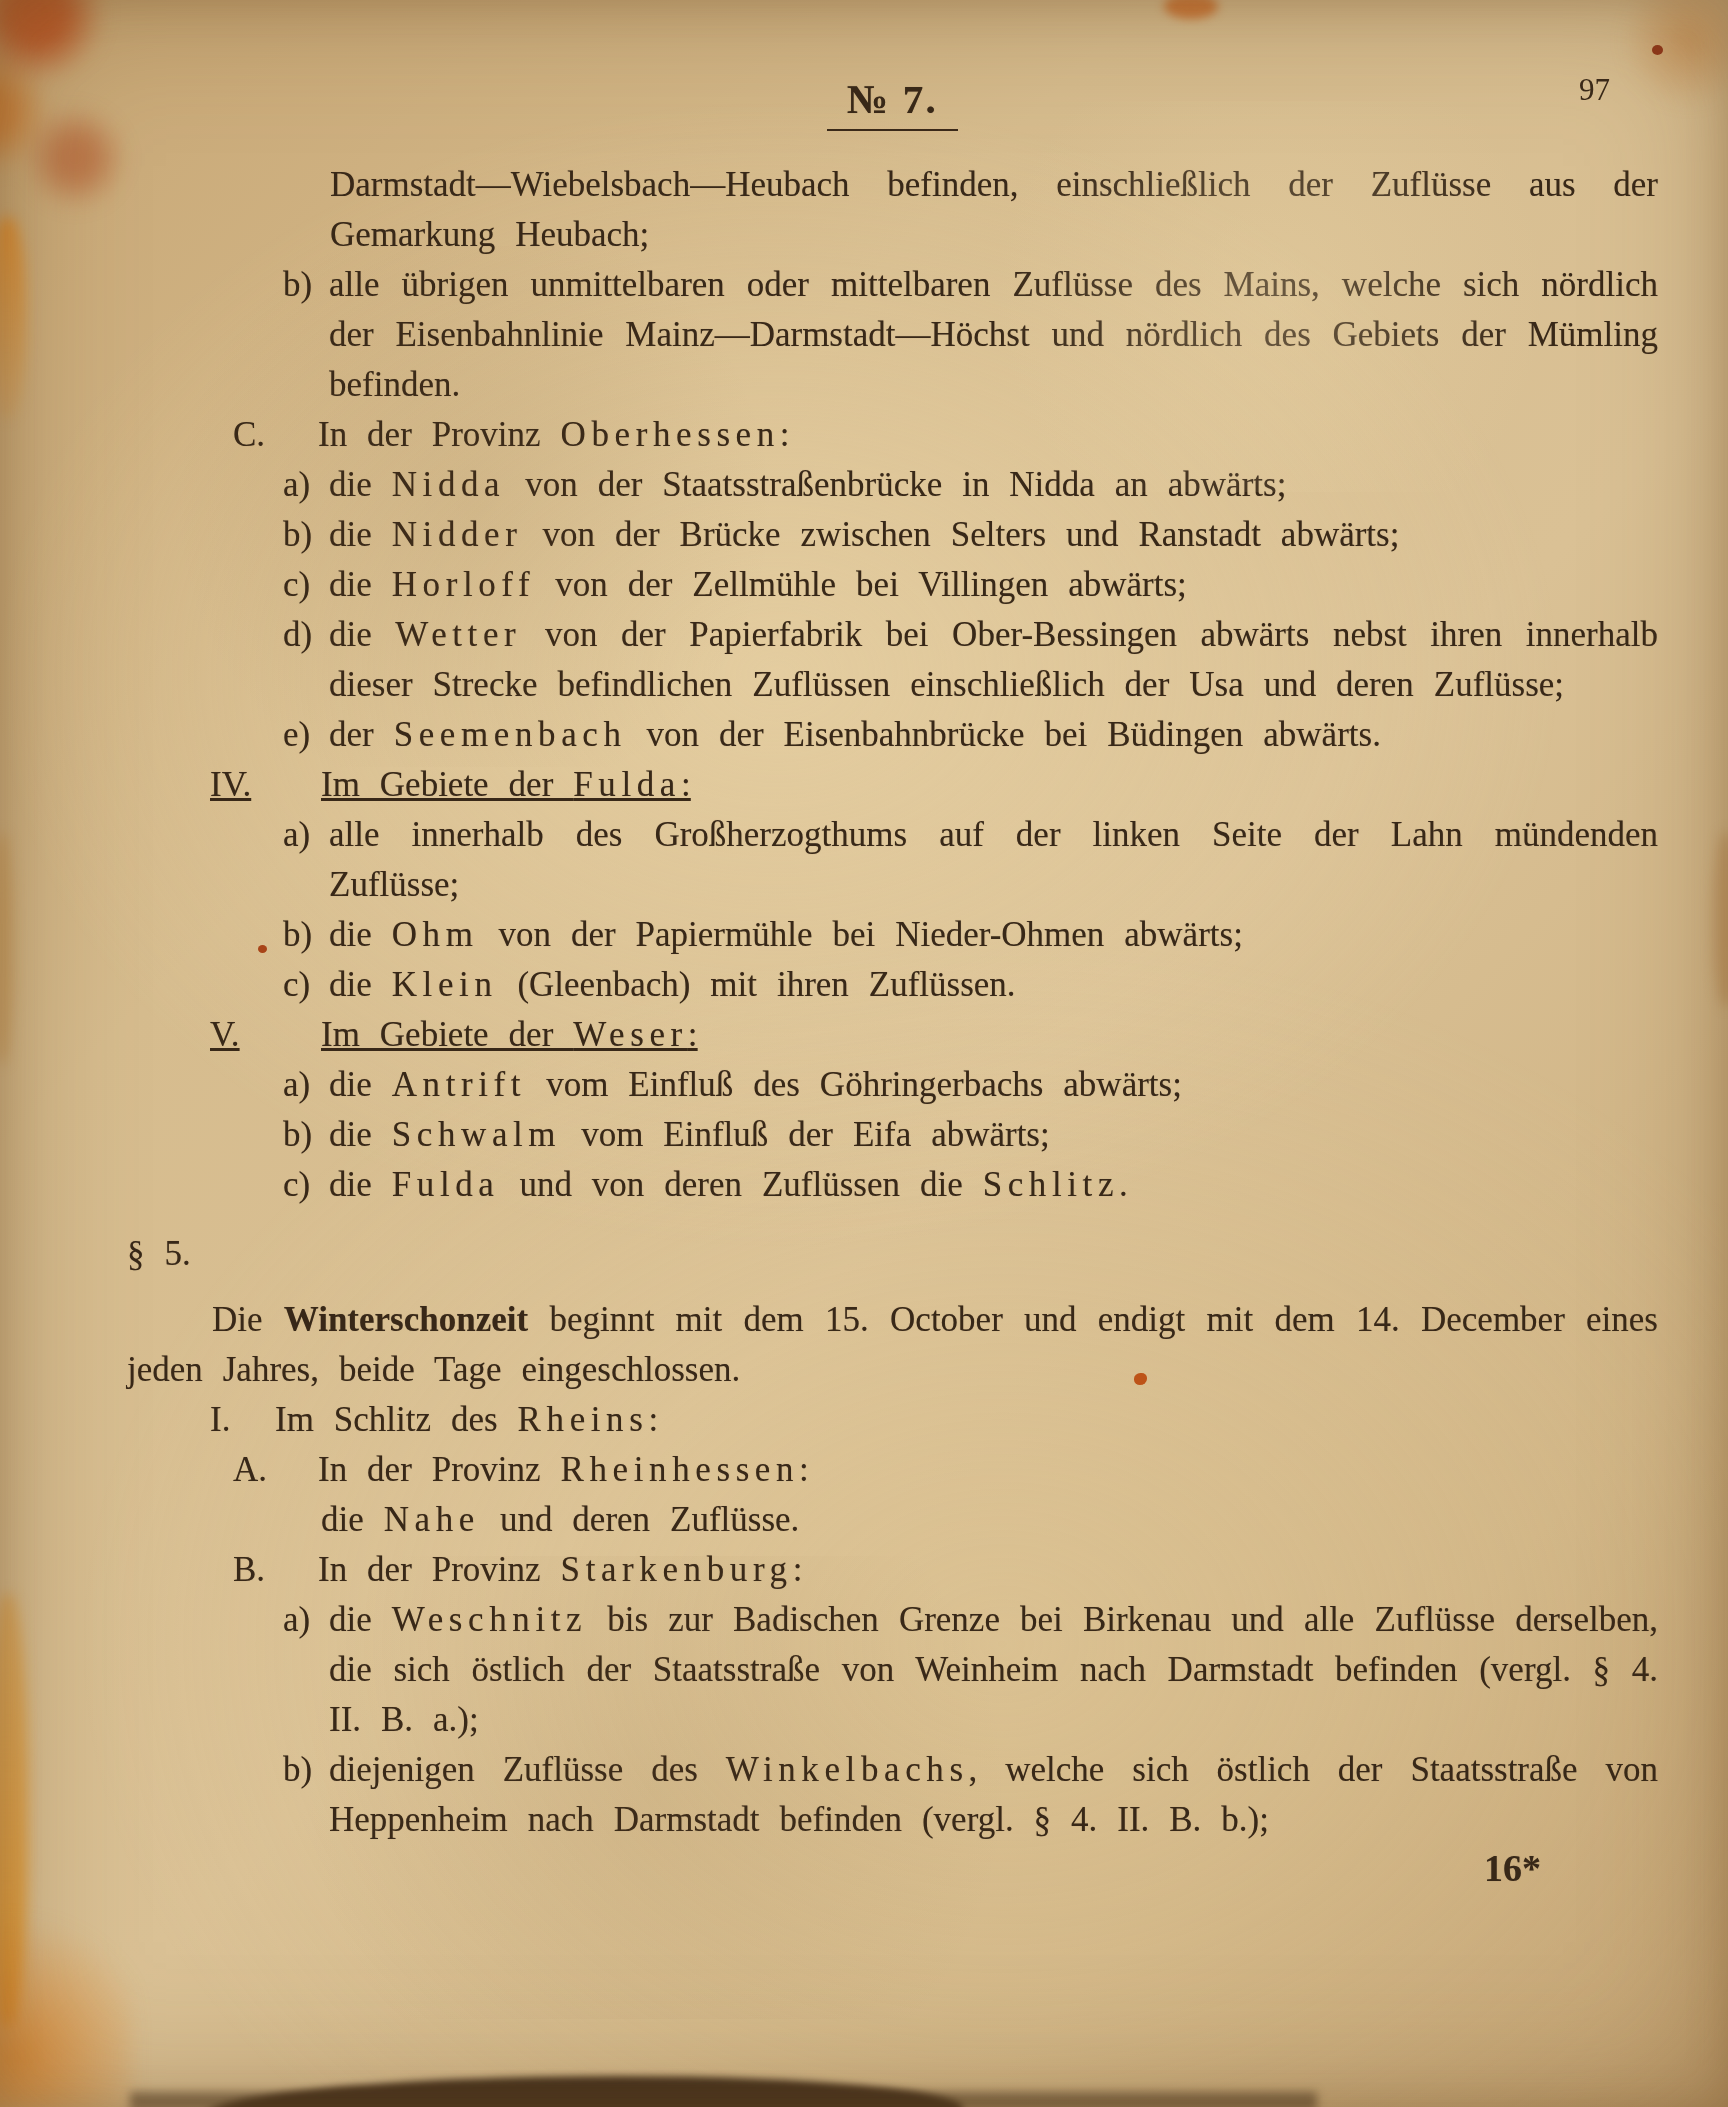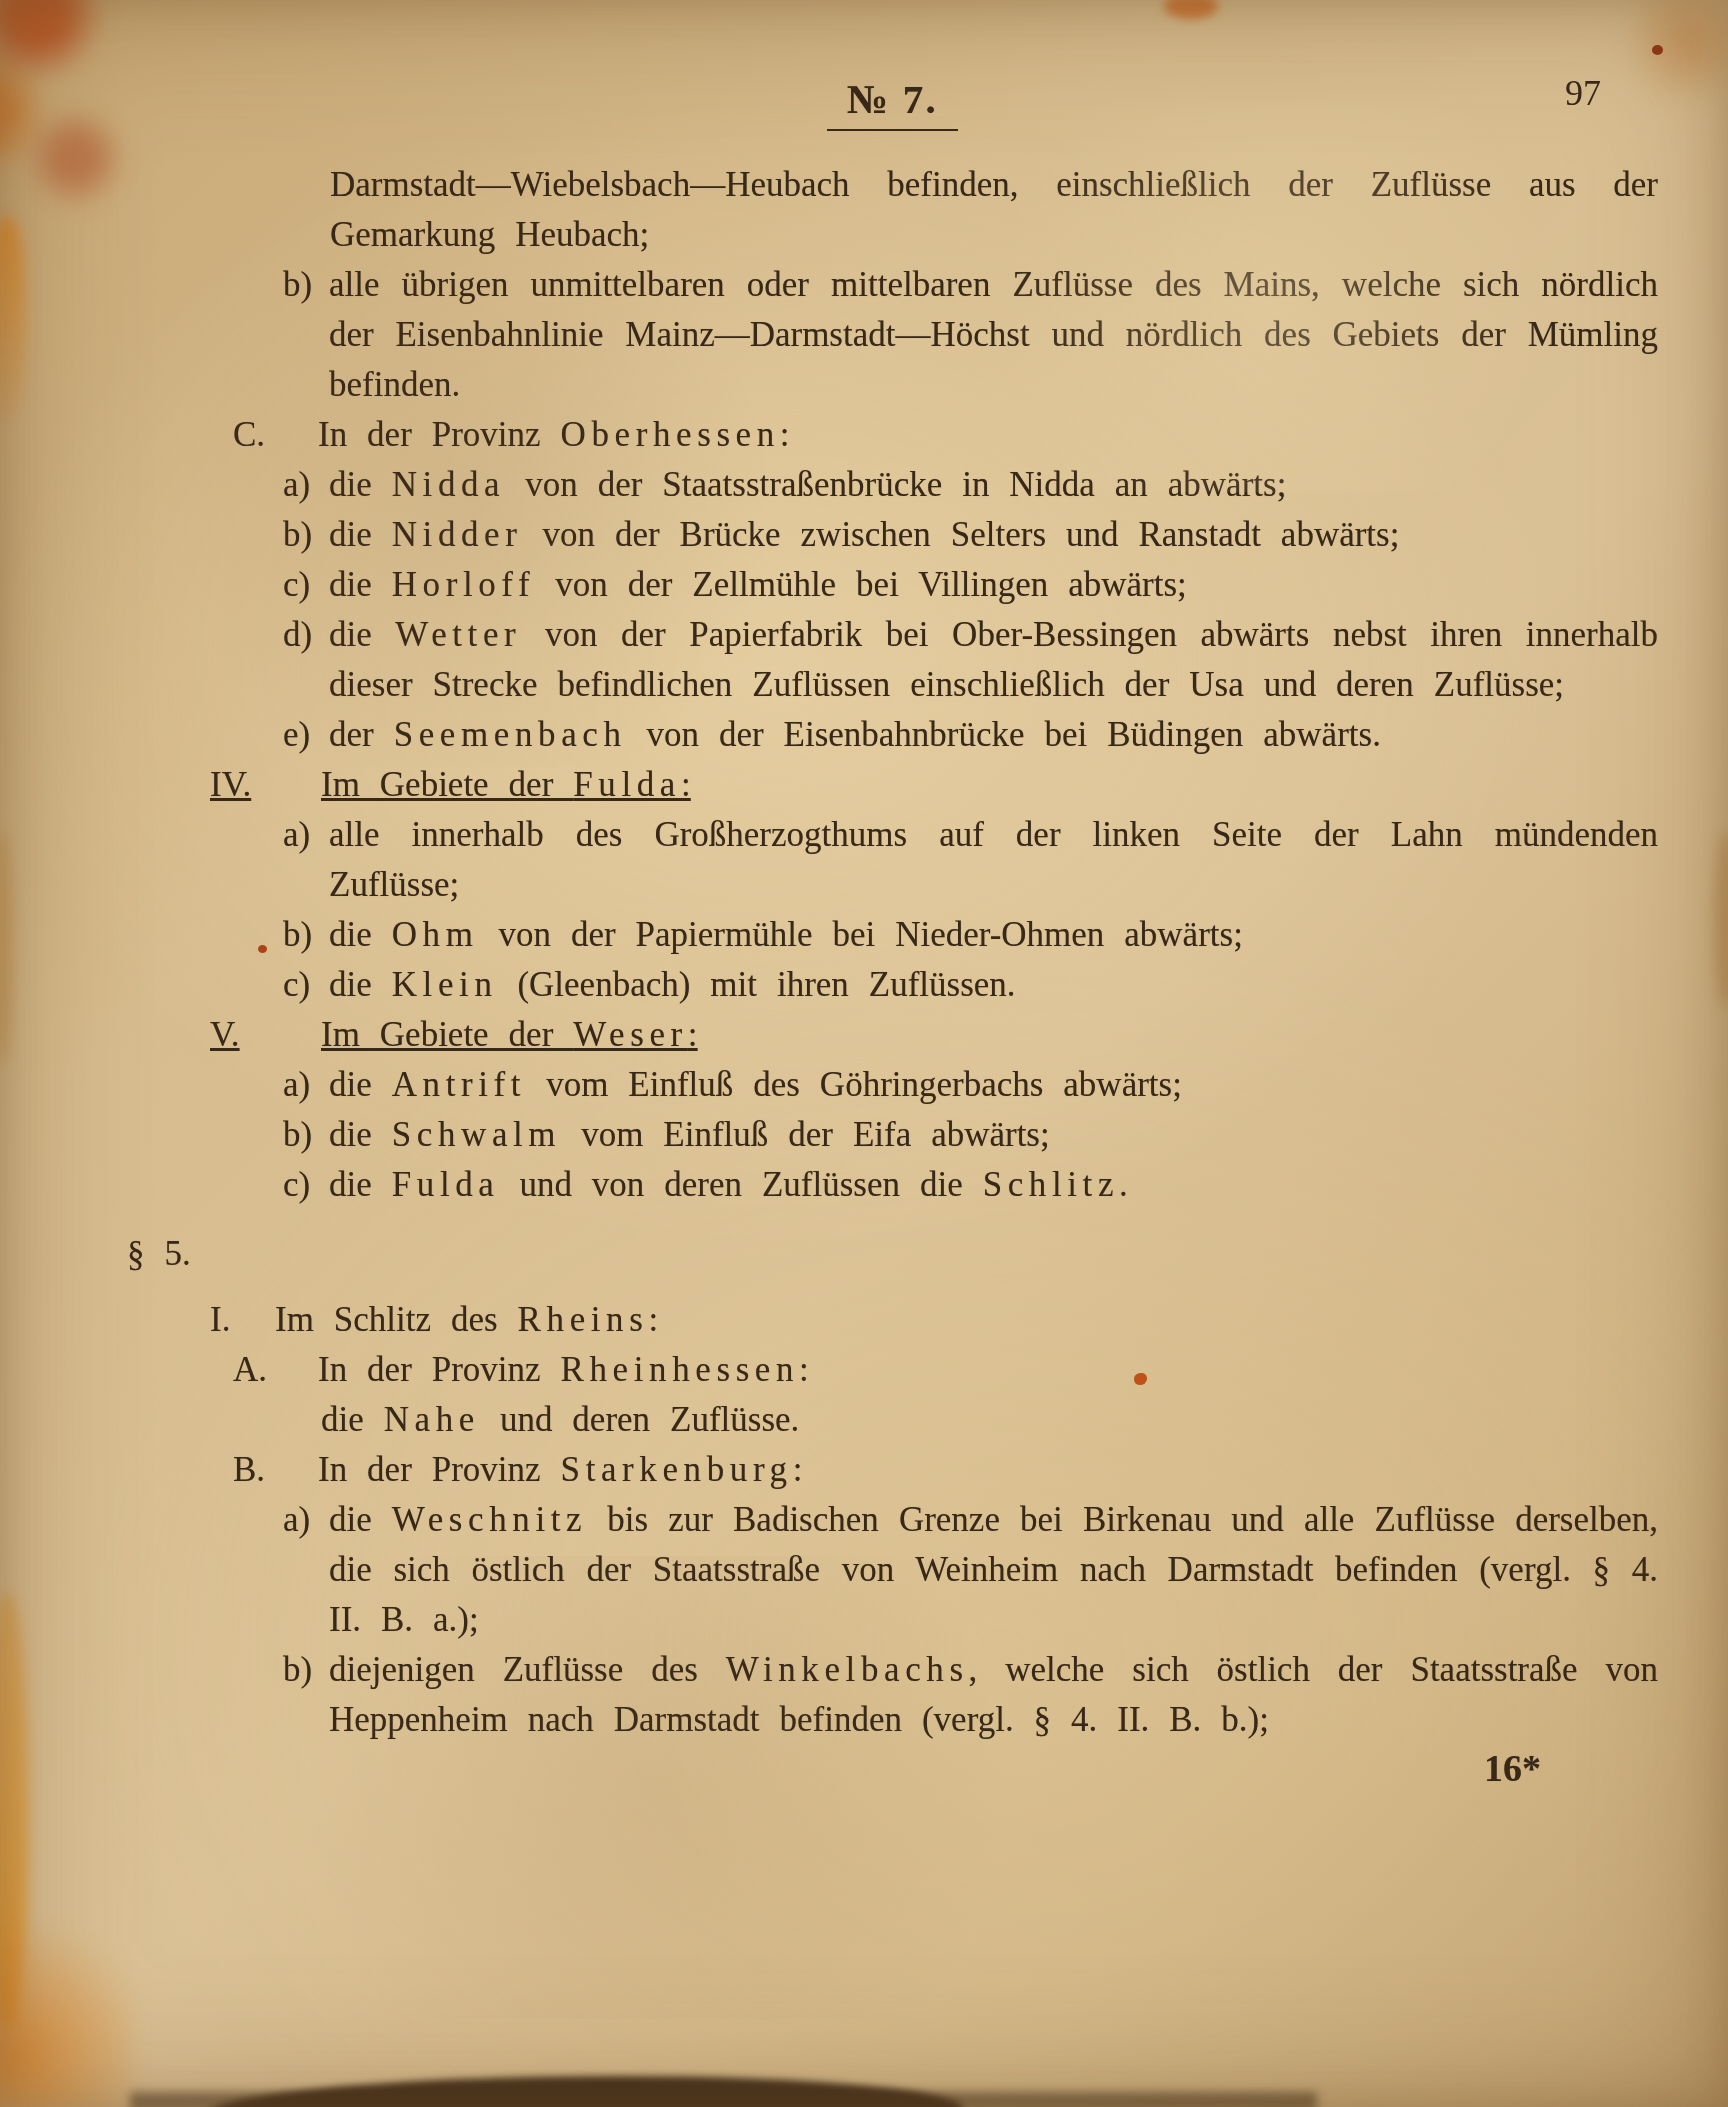--- a/index.html
+++ b/index.html
@@ -57,21 +57,21 @@
     background: radial-gradient(circle, rgba(238,218,172,.28), rgba(238,218,172,0) 70%); }
   #wash3 { left:203px; top:1556px; width:905px; height:463px;
     background: radial-gradient(circle, rgba(118,84,40,.09), rgba(118,84,40,0) 70%); }
 
   .header { position: relative; margin: 0 71px 0 127px; padding-top: 75px; text-align: center; }
   .issue {
     display: inline-block; font-size: 41px; font-weight: bold; letter-spacing: 2.2px;
     border-bottom: 2.9px solid #3a2a1a; padding: 0 20px 5.8px;
     text-shadow: 0 0 0.7px rgba(58,40,22,.5);
   }
-  .pageno { position: absolute; top: 72px; right: 57px; font-size: 36px; }
+  .pageno { position: absolute; top: 72px; right: 48px; font-size: 31px; }
 
   .doc {
     margin: 29px 71px 0 127px;
     font-size: 35px; line-height: 50px;
     word-spacing: 0.32em;
     text-shadow: 0 0 0.7px rgba(58,40,22,.35);
   }
   .block { margin: 0; }
   .block .text { display: block; flex: 1 1 auto; text-align: justify; }
   .cont      { margin-left: 203px; text-align: justify; }
@@ -179,20 +179,23 @@
         <span class="marker">b)</span>
         <span class="text"><span>die </span><span class="sp">Schwalm</span><span> vom Einfluß der Eifa abwärts;</span></span>
       </div>
       <div class="block item-letter">
         <span class="marker">c)</span>
         <span class="text"><span>die </span><span class="sp">Fulda</span><span> und von deren Zuflüssen die </span><span class="sp">Schlitz</span><span>.</span></span>
       </div>
       <div class="block section-heading">
         <span class="text"><span>§ 5.</span></span>
       </div>
+      <div class="block paragraph">
+        <span class="text"><span>Die </span><span class="bd">Winterschonzeit</span><span> beginnt mit dem 15. October und endigt mit dem 14. December eines jeden Jahres, beide Tage eingeschlossen.</span></span>
+      </div>
       <div class="block item-roman-n">
         <span class="marker">I.</span>
         <span class="text"><span>Im Schlitz des </span><span class="sp">Rheins</span><span>:</span></span>
       </div>
       <div class="block item-cap">
         <span class="marker">A.</span>
         <span class="text"><span>In der Provinz </span><span class="sp">Rheinhessen</span><span>:</span></span>
       </div>
       <div class="block cont-cap">
         <span class="text"><span>die </span><span class="sp">Nahe</span><span> und deren Zuflüsse.</span></span>

